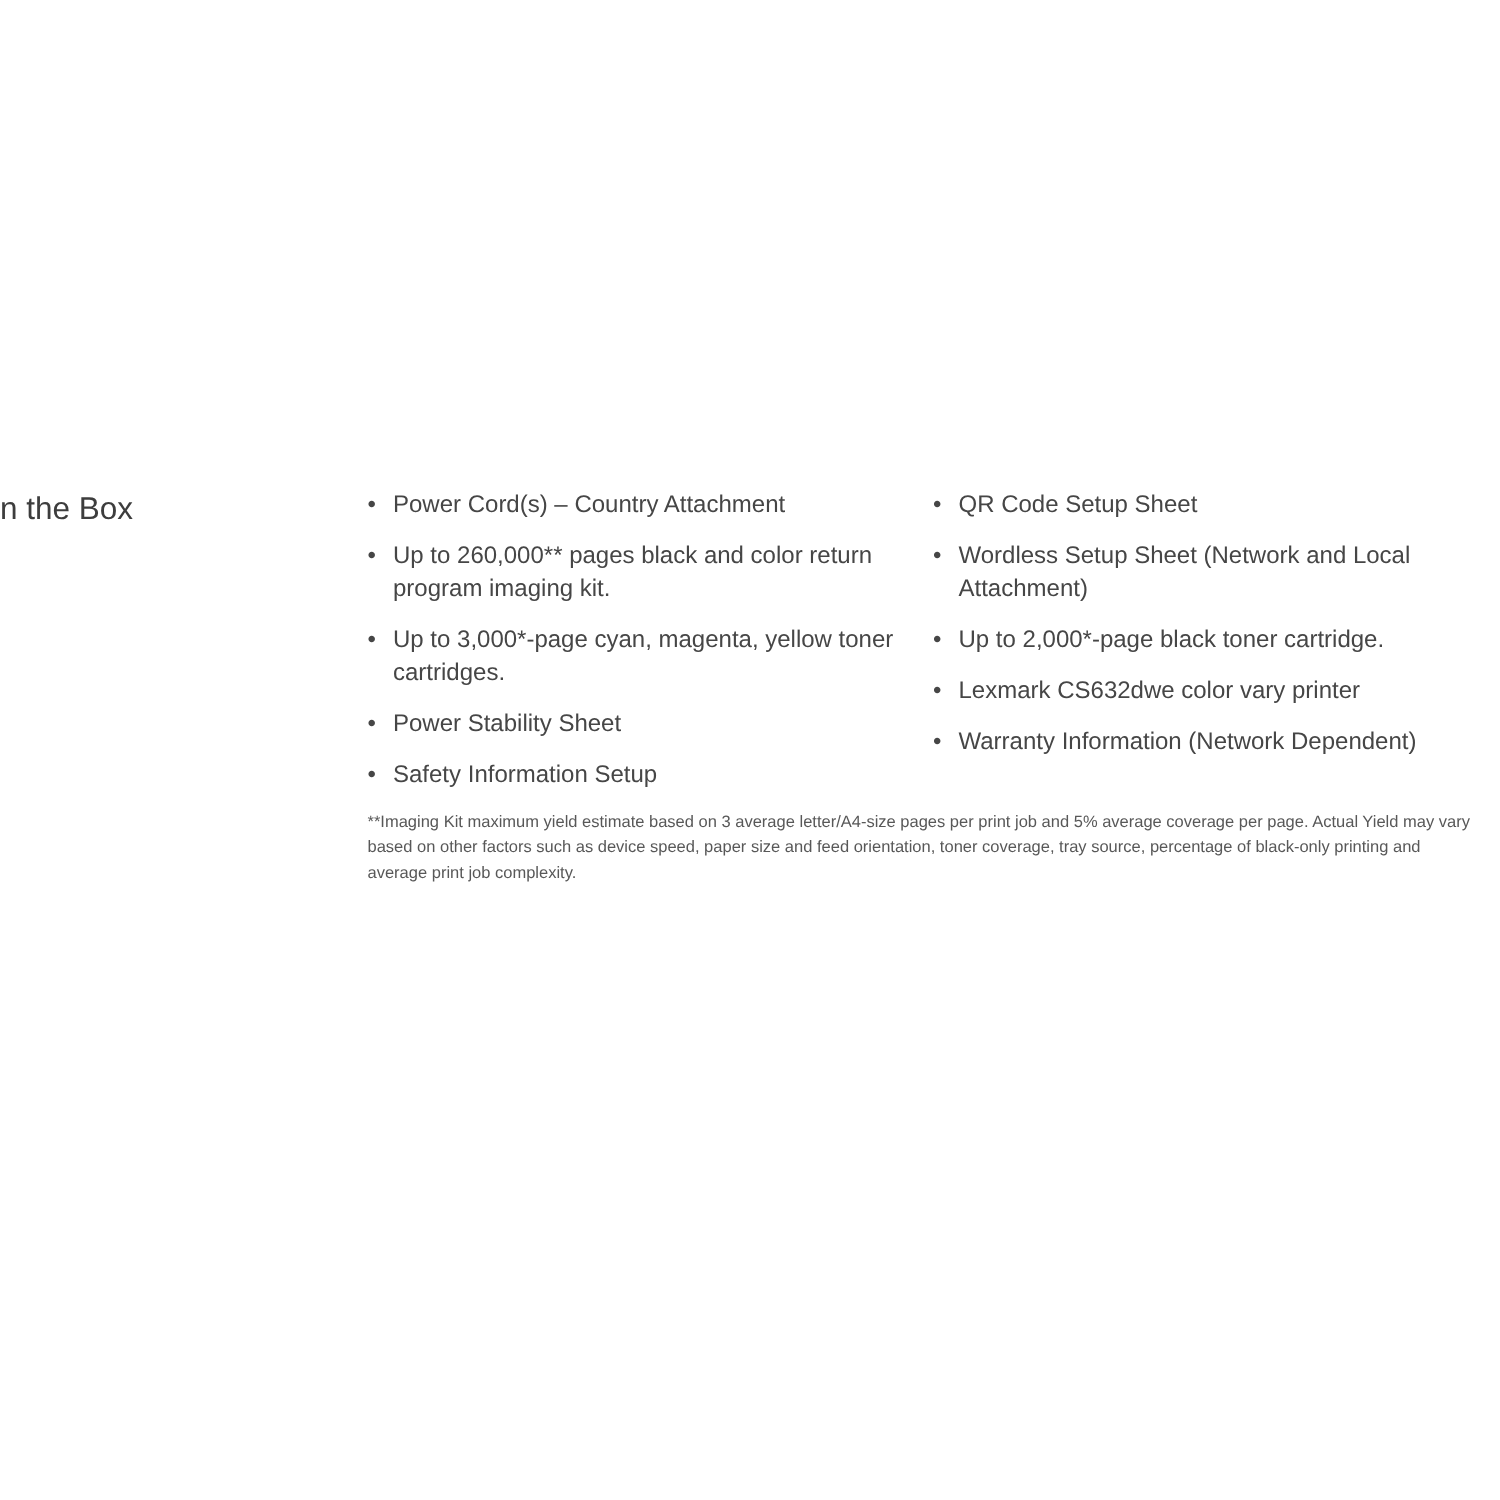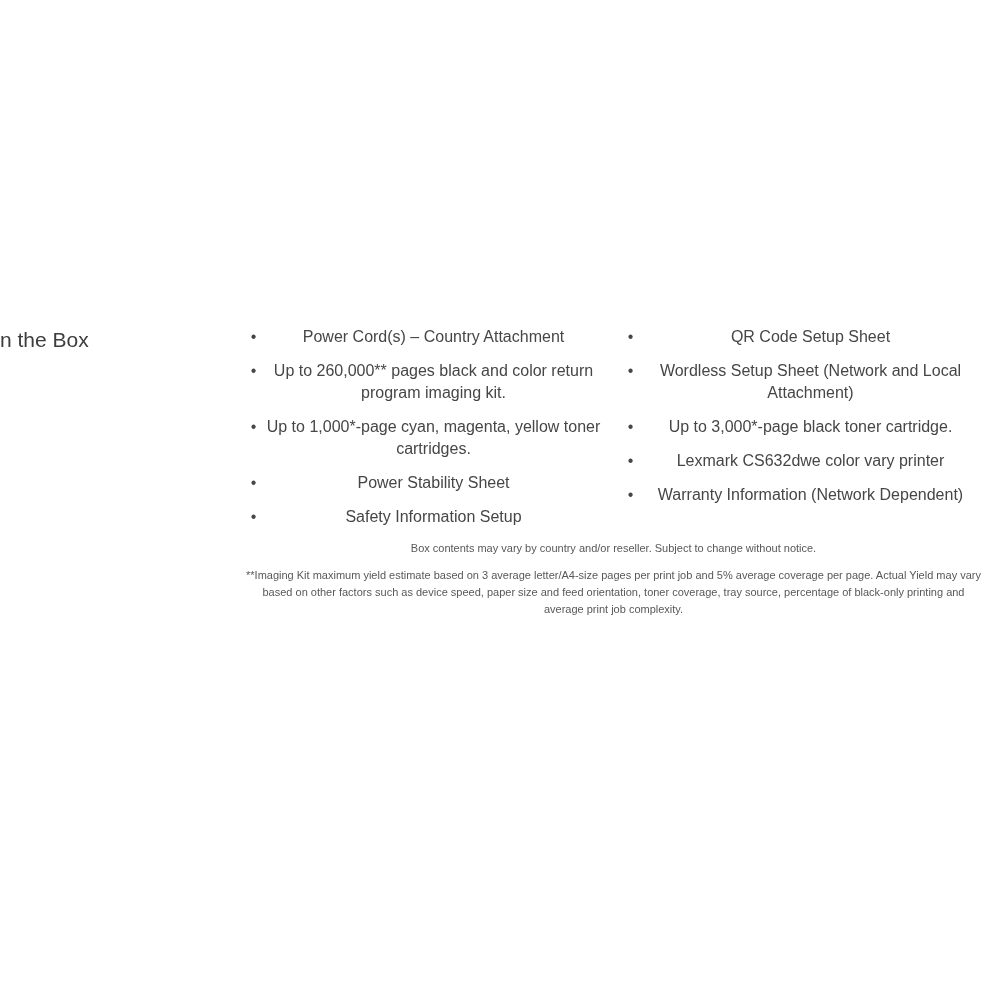--- a/index.html
+++ b/index.html
@@ -9,21 +9,20 @@
     width: 1000px;
     height: 1000px;
     overflow: hidden;
     font-family: "Liberation Sans", "DejaVu Sans", sans-serif;
   }
   .page {
     position: relative;
     width: 1000px;
     height: 1000px;
     background: #ffffff;
-    text-align: center;
   }
   .section-title {
     position: absolute;
     left: 0;
     top: 328" ;
   }
   .section-title {
     position: absolute;
     left: 0;
     top: 328px;
@@ -94,21 +93,21 @@
       <li>
         <span class="bullet">•</span>
         <span class="item-text">Power Cord(s) – Country Attachment</span>
       </li>
       <li>
         <span class="bullet">•</span>
         <span class="item-text">Up to 260,000** pages black and color return program imaging kit.</span>
       </li>
       <li>
         <span class="bullet">•</span>
-        <span class="item-text">Up to 1,000*-page cyan, magenta, yellow toner cartridges.</span>
+        <span class="item-text">Up to 3,000*-page cyan, magenta, yellow toner cartridges.</span>
       </li>
       <li>
         <span class="bullet">•</span>
         <span class="item-text">Power Stability Sheet</span>
       </li>
       <li>
         <span class="bullet">•</span>
         <span class="item-text">Safety Information Setup</span>
       </li>
     </ul>
@@ -117,32 +116,31 @@
       <li>
         <span class="bullet">•</span>
         <span class="item-text">QR Code Setup Sheet</span>
       </li>
       <li>
         <span class="bullet">•</span>
         <span class="item-text">Wordless Setup Sheet (Network and Local Attachment)</span>
       </li>
       <li>
         <span class="bullet">•</span>
-        <span class="item-text">Up to 3,000*-page black toner cartridge.</span>
+        <span class="item-text">Up to 2,000*-page black toner cartridge.</span>
       </li>
       <li>
         <span class="bullet">•</span>
         <span class="item-text">Lexmark CS632dwe color vary printer</span>
       </li>
       <li>
         <span class="bullet">•</span>
         <span class="item-text">Warranty Information (Network Dependent)</span>
       </li>
     </ul>
 
   </div>
 
   <div class="footnotes">
-    <p>Box contents may vary by country and/or reseller. Subject to change without notice.</p>
     <p>**Imaging Kit maximum yield estimate based on 3 average letter/A4-size pages per print job and 5% average coverage per page. Actual Yield may vary based on other factors such as device speed, paper size and feed orientation, toner coverage, tray source, percentage of black-only printing and average print job complexity.</p>
   </div>
 
 </div>
 
 </body></html>

